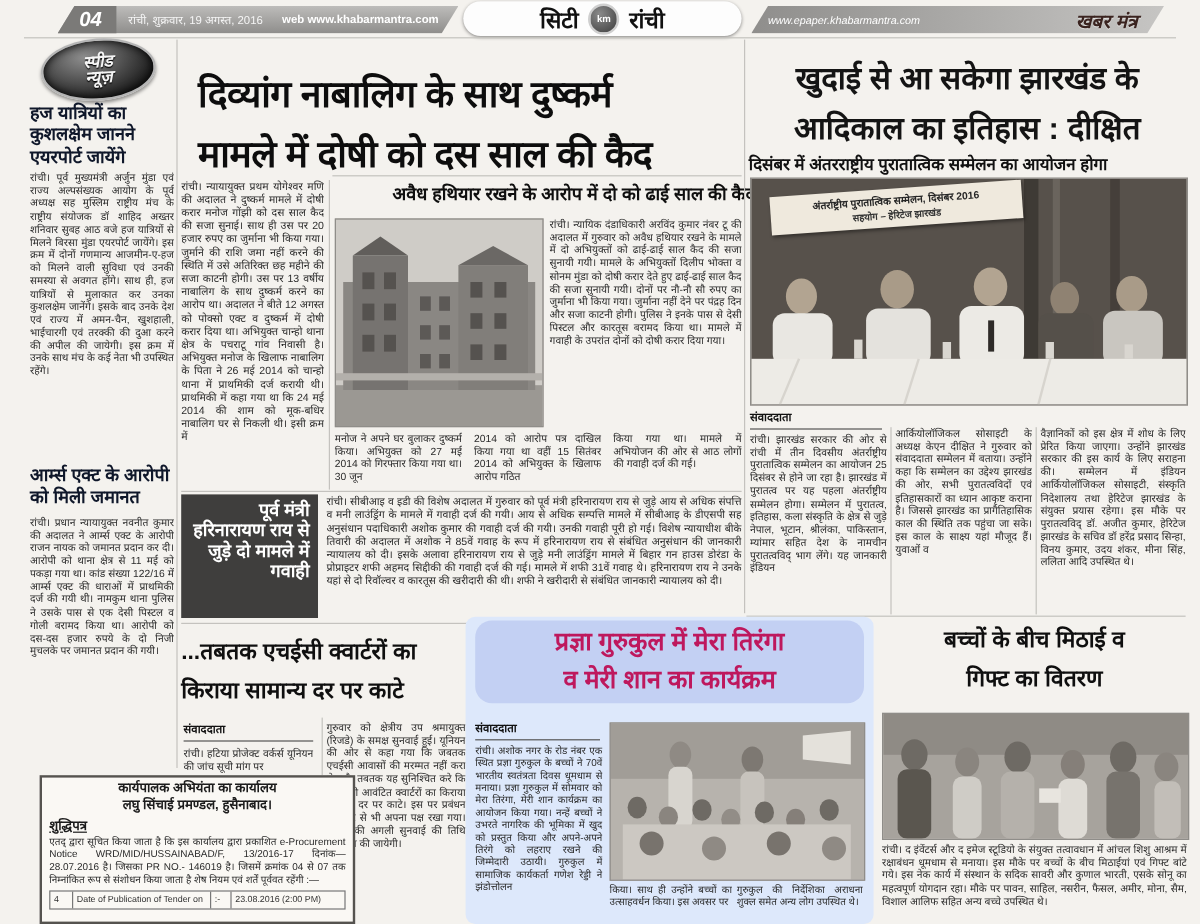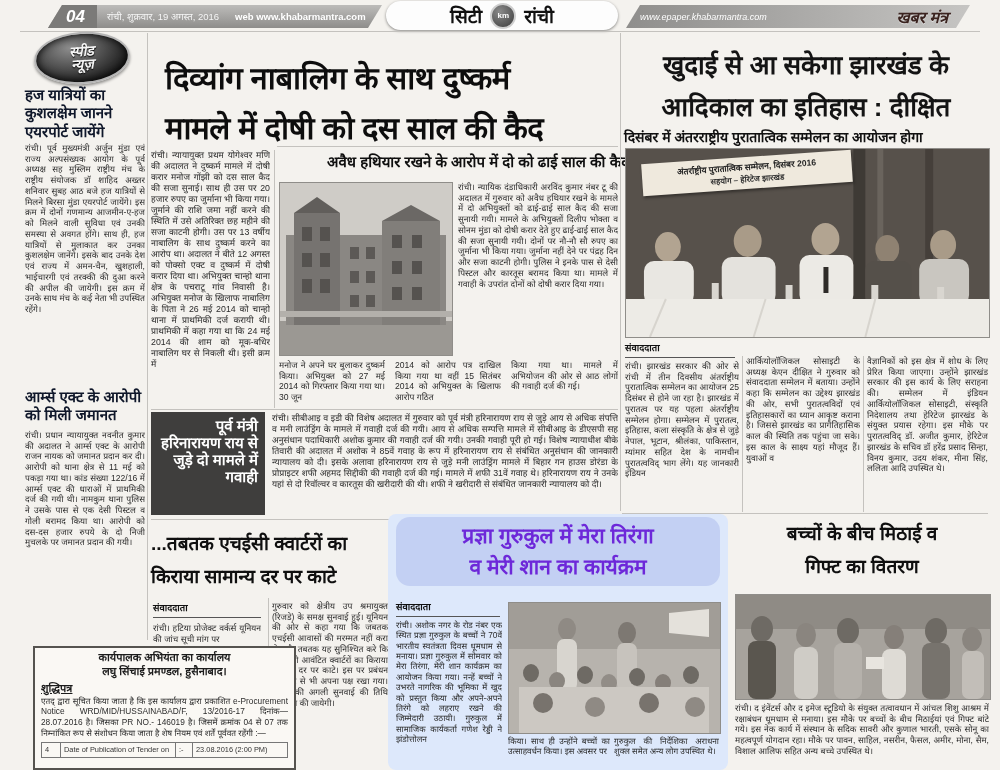--- a/index.html
+++ b/index.html
@@ -48,21 +48,21 @@
   .trow .c4{width:88px;}
   
   .photo{position:absolute;overflow:hidden;border:1px solid #8f8d89;background:#b9b6b1;}
   .photo svg{display:block;width:100%;height:100%;}
   .banner-overlay{position:absolute;left:16px;top:8px;width:202px;background:#efe9dd;transform:rotate(-4deg);padding:5px 4px;text-align:center;box-shadow:1px 2px 3px rgba(0,0,0,.4);}
   .banner-overlay .b1{font-size:8.6px;font-weight:700;color:#262626;line-height:1.3;}
   .banner-overlay .b2{font-size:8px;font-weight:700;color:#333;}
   
   .gurukul{position:absolute;left:388px;top:514px;width:340px;height:256px;background:#dde8fb;border-radius:8px;}
   .guru-hl{margin:3px 8px 2px;background:#c3d0f3;border-radius:14px;padding:3px 2px 4px;text-align:center;}
-  .guru-hl div{font-size:21px;font-weight:800;line-height:31px;color:#6d28d9;}
+  .guru-hl div{font-size:21px;font-weight:800;line-height:31px;color:#be185d;}
   .small-txt{font-size:8.3px;line-height:1.25;text-align:justify;color:#2b2b2b;overflow:hidden;}
 </style>
 </head>
 <body>
 
 <div class="page">
 
   <div class="hdr-strip" style="left:48px;width:334px;">
     <div class="pgnum">04</div>
     <div class="hdr-date">रांची, शुक्रवार, 19 अगस्त, 2016</div>

